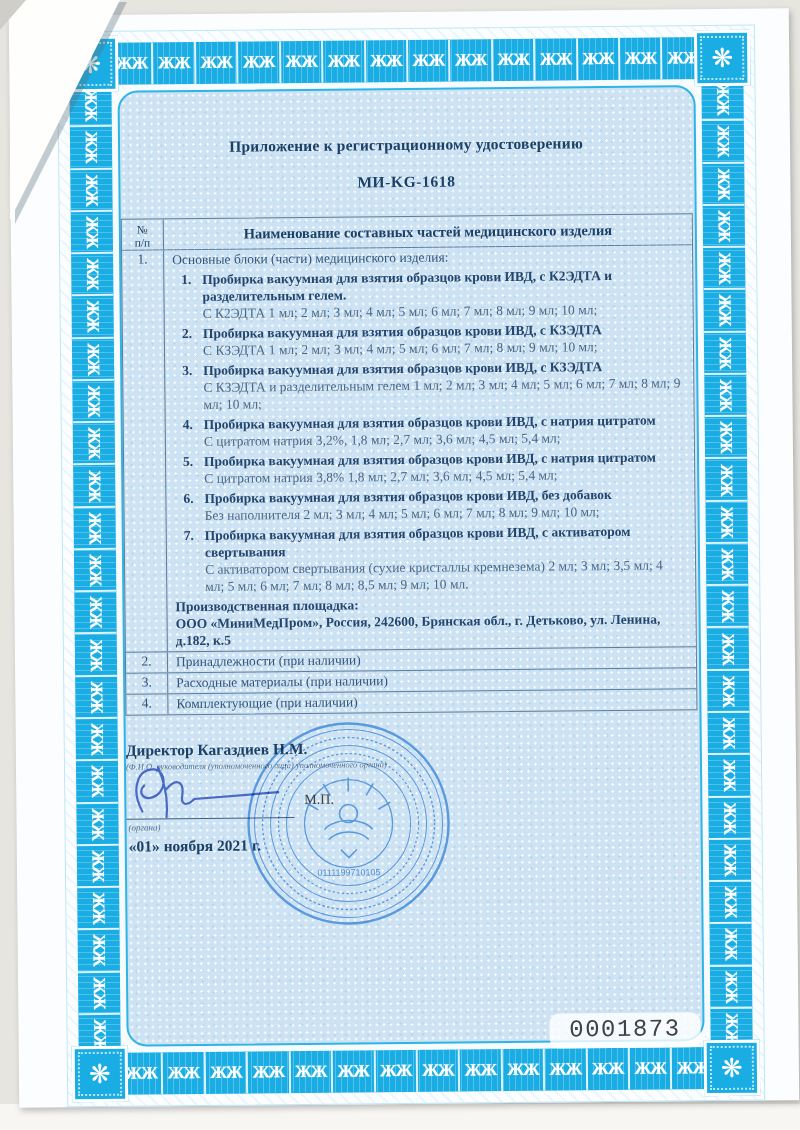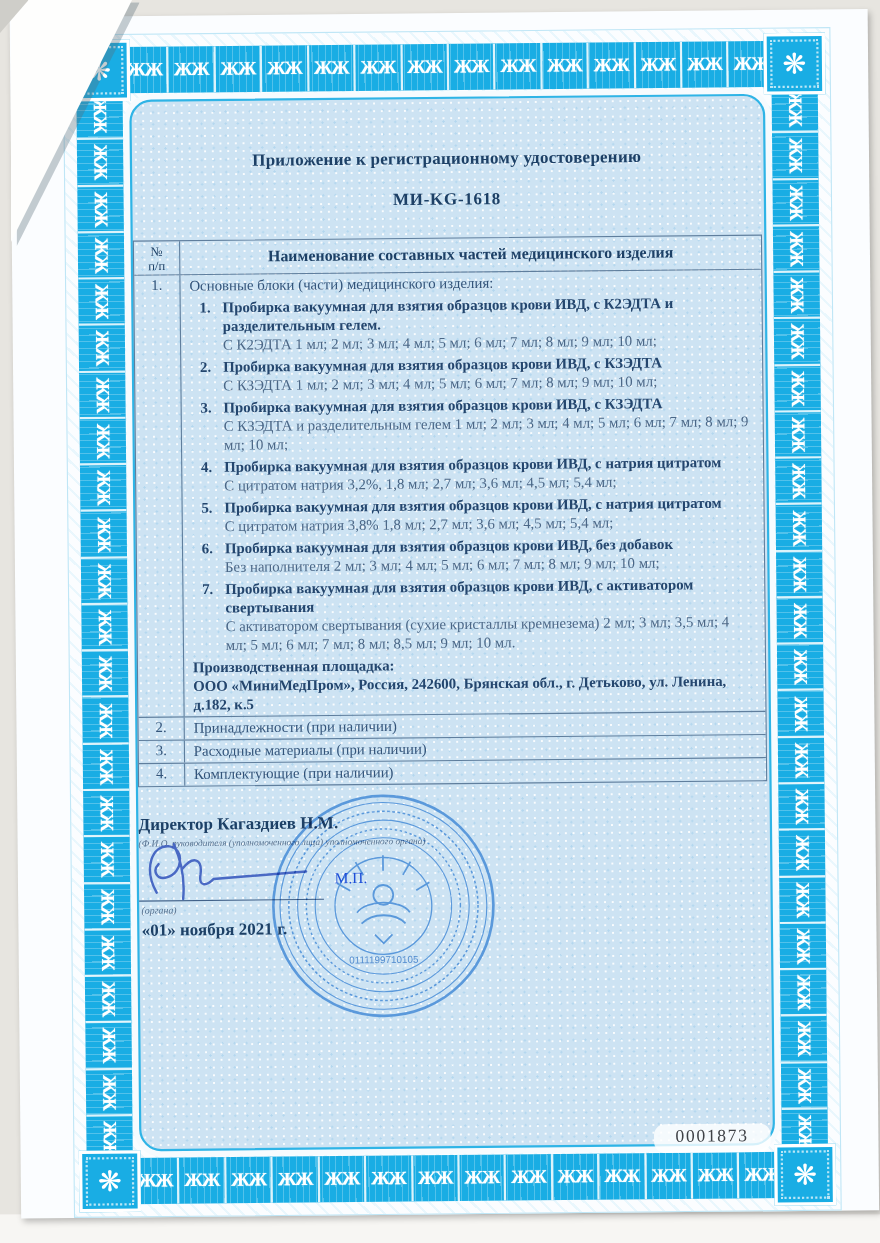--- a/index.html
+++ b/index.html
@@ -111,32 +111,32 @@
   .prod-value{ font-weight:bold; color:#24466e; }
   .plain-row{ color:#33547a; }
 
   
   .sig-area{ position:relative; margin:26px 6px 0 6px; height:190px; }
   .director{ font-weight:bold; font-size:15.5px; color:#1d4066; }
   .director-note{ font-style:italic; font-size:8.5px; color:#55708e; margin-top:2px; }
   .sig-svg{ position:absolute; left:2px; top:18px; z-index:4; }
   .sig-line{ position:absolute; left:0px; top:77px; width:168px; border-bottom:1.5px solid #42628a; }
   .sign-note{ position:absolute; left:2px; top:81px; font-style:italic; font-size:9px; color:#55708e; }
-  .mp-label{ position:absolute; left:178px; top:52px; font-size:14px; color:#1d4ed8; z-index:5; }
+  .mp-label{ position:absolute; left:178px; top:52px; font-size:14px; color:#404040; z-index:5; }
   .date-line{ position:absolute; left:2px; top:96px; font-weight:bold; font-size:15.5px; color:#1d4066; }
   .stamp{ position:absolute; left:116px; top:-22px; width:212px; height:212px; z-index:4;
           opacity:.88; mix-blend-mode:multiply; }
 
   
   .serial-box{
     position:absolute; right:6px; bottom:0px;
     background:rgba(255,255,255,.8); border-radius:10px;
     padding:3px 20px 5px 20px;
   }
-  .serial{ font-family:Liberation Serif, serif; font-size:16px; color:#3f4247; letter-spacing:1.5px; }
+  .serial{ font-family:Liberation Mono, monospace; font-size:24px; color:#3f4247; letter-spacing:1.5px; }
 
   
   .fold-shadow{
     position:absolute; left:12px; top:0; width:112px; height:222px; z-index:5;
     clip-path:polygon(0 0, 100% 0, 0 100%);
     background:rgba(90,110,120,.35); transform:translate(3px,2px);
   }
   .fold{
     position:absolute; left:10px; top:0; width:110px; height:220px; z-index:6;
     clip-path:polygon(0 0, 100% 0, 0 100%);

